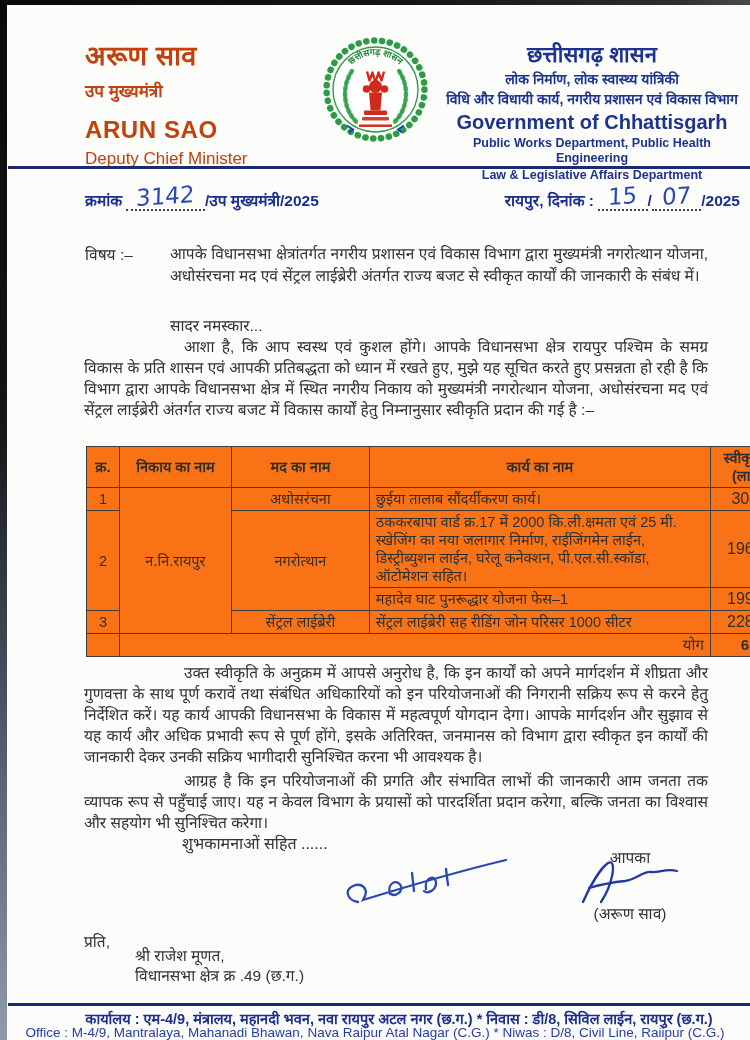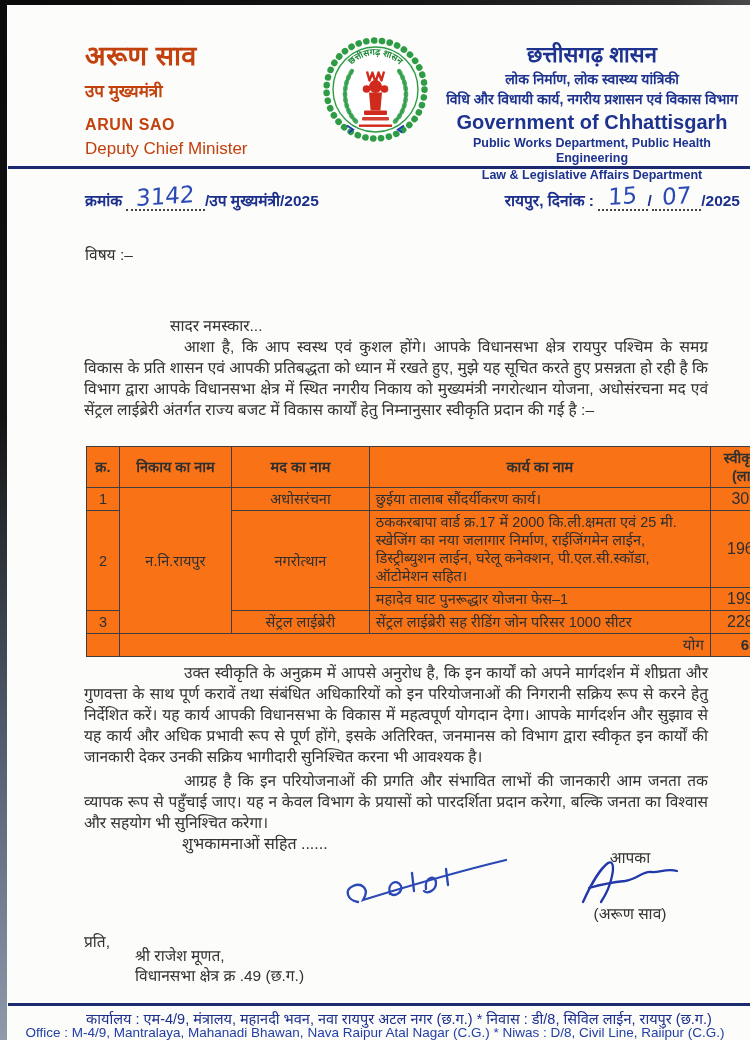--- a/index.html
+++ b/index.html
@@ -11,21 +11,21 @@
   
   .edge-left { left:0; top:0; width:7px; height:1040px;
     background:linear-gradient(180deg,#0b0b0b 0%,#141414 40%,#4e5a6b 70%,#8f9aab 100%); }
   .edge-top { left:0; top:0; width:750px; height:5px;
     background:linear-gradient(90deg,#0a0a0a,#151515 55%,#2e2e2e 90%,#4a4a4a); }
 
   
   .lh-left { left:85px; top:36px; color:#c2410c; }
   .lh-left .name-hi { font-size:27px; font-weight:bold; letter-spacing:.5px; }
   .lh-left .post-hi { font-size:17px; font-weight:bold; margin-top:6px; }
-  .lh-left .name-en { font-size:16px; font-weight:bold; letter-spacing:.6px; margin-top:14px; }
+  .lh-left .name-en { font-size:24px; font-weight:bold; letter-spacing:.6px; margin-top:14px; }
   .lh-left .post-en { font-size:17px; margin-top:5px; }
 
   .lh-right { left:438px; top:38px; width:308px; text-align:center; color:#1d338f; }
   .lh-right .t-hi { font-size:22px; font-weight:bold; }
   .lh-right .d-hi { font-size:14px; font-weight:bold; margin-top:3px; line-height:17px; }
   .lh-right .t-en { font-size:20px; font-weight:bold; margin-top:3px; }
   .lh-right .d-en { font-size:12.5px; font-weight:600; line-height:15px; margin-top:2px; }
 
   .emblem { left:318px; top:26px; width:115px; height:128px; }
 
@@ -63,21 +63,21 @@
   .closing { left:182px; top:832px; font-size:16px; font-weight:normal; }
 
   .sign-block { left:565px; top:846px; width:130px; text-align:center; font-size:15.5px; }
   .sign-name { left:560px; top:902px; width:140px; text-align:center; font-size:15.5px; }
   .sig-svg { left:575px; top:858px; }
   .scrawl-svg { left:340px; top:850px; }
 
   .copy-label { left:84px; top:930px; font-size:15.5px; }
   .recipient { left:135px; top:946px; font-size:15.5px; line-height:19.5px; }
 
-  .footer-hi { left:0; top:1008px; width:750px; text-align:center; color:#1c2f8d; font-weight:normal; font-size:14.5px;padding-left:48px; }
+  .footer-hi { left:0; top:1008px; width:750px; text-align:center; color:#1c2f8d; font-weight:bold; font-size:14.5px;padding-left:48px; }
   .footer-en { left:0; top:1025px; width:750px; text-align:center; color:#2440a5; font-size:13.5px; }
 </style>
 </head>
 <body>
 
 <div class="page">
 
   <div class="abs edge-left"></div>
   <div class="abs edge-top"></div>
 
@@ -131,20 +131,21 @@
   <div class="abs ref-left">
     <span>क्रमांक</span>
     <span class="dotted"><span class="hand">3142</span></span><span>/उप मुख्यमंत्री/2025</span>
   </div>
   <div class="abs ref-right">
     <span>रायपुर, दिनांक :</span>
     <span class="dotted"><span class="hand">15</span></span><span>/</span><span class="dotted"><span class="hand">07</span></span><span>/2025</span>
   </div>
 
   <div class="abs subject-label">विषय :–</div>
+  <div class="abs subject-text">आपके विधानसभा क्षेत्रांतर्गत नगरीय प्रशासन एवं विकास विभाग द्वारा मुख्यमंत्री नगरोत्थान योजना, अधोसंरचना मद एवं सेंट्रल लाईब्रेरी अंतर्गत राज्य बजट से स्वीकृत कार्यों की जानकारी के संबंध में।</div>
 
   <div class="abs salutation">सादर नमस्कार...</div>
 
   <div class="abs para p1">आशा है, कि आप स्वस्थ एवं कुशल होंगे। आपके विधानसभा क्षेत्र रायपुर पश्चिम के समग्र विकास के प्रति शासन एवं आपकी प्रतिबद्धता को ध्यान में रखते हुए, मुझे यह सूचित करते हुए प्रसन्नता हो रही है कि विभाग द्वारा आपके विधानसभा क्षेत्र में स्थित नगरीय निकाय को मुख्यमंत्री नगरोत्थान योजना, अधोसंरचना मद एवं सेंट्रल लाईब्रेरी अंतर्गत राज्य बजट में विकास कार्यों हेतु निम्नानुसार स्वीकृति प्रदान की गई है :–</div>
 
   <div class="abs works-table">
     <table>
       <colgroup>
           <col class="c-sn">
           <col class="c-body">

